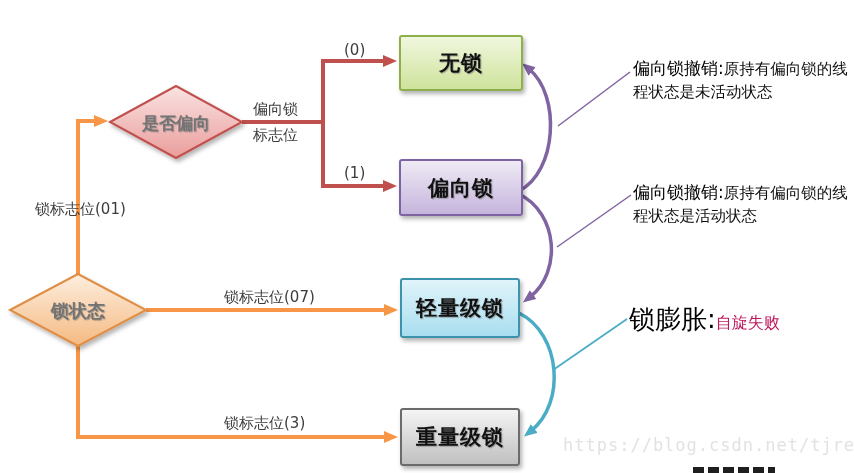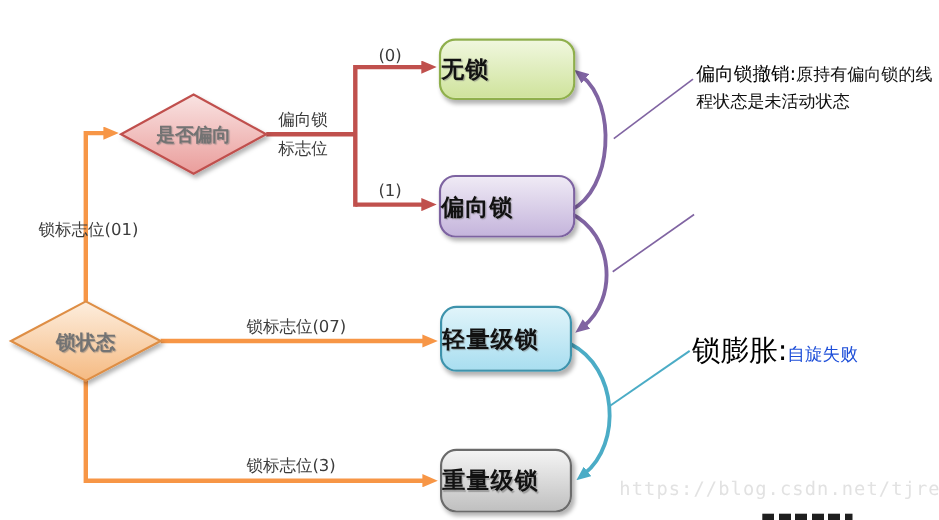--- a/index.html
+++ b/index.html
@@ -1,40 +1,40 @@
 <!DOCTYPE html>
 <html><head>
 <meta charset="utf-8">
 <style>
   html,body{margin:0;padding:0;background:#fff;}
   .canvas{position:relative;width:854px;height:473px;background:#ffffff;overflow:hidden;
           font-family:"DejaVu Sans","Liberation Sans",sans-serif;}
   .layer{position:absolute;left:0;top:0;}
-  .node{position:absolute;display:flex;align-items:center;justify-content:flex-start;
-        border-radius:15px;box-shadow:2px 3px 4px rgba(0,0,0,0.30);z-index:2;}
+  .node{position:absolute;display:flex;align-items:center;justify-content:center;
+        border-radius:3px;box-shadow:2px 3px 4px rgba(0,0,0,0.30);z-index:2;}
   .node span{font-weight:bold;font-size:21px;color:#111;
         text-shadow:1px 1px 1px rgba(110,110,110,0.55);letter-spacing:1px;}
   .box-green{left:399px;top:35px;width:120px;height:52px;border:2px solid #8faf4c;
         background:linear-gradient(#f0f7de,#cfe39c);}
   .box-purple{left:399px;top:159px;width:120px;height:53px;border:2px solid #7d63a1;
         background:linear-gradient(#efeaf5,#c5b5dc);}
   .box-cyan{left:400px;top:278px;width:116px;height:56px;border:2px solid #3e93ac;
         background:linear-gradient(#e0f4fa,#a9def0);}
   .box-gray{left:400px;top:408px;width:116px;height:54px;border:2px solid #6b6b6b;
         background:linear-gradient(#f4f4f4,#c0c0c0);}
   .diamond-label{position:absolute;transform:translate(-50%,-50%);z-index:3;
         font-weight:bold;color:#737373;text-shadow:1px 1px 1px rgba(110,110,110,0.55);}
   .lbl{position:absolute;z-index:3;font-size:15px;color:#3c3c3c;white-space:nowrap;}
   .lbl2{position:absolute;z-index:3;font-size:15px;color:#3c3c3c;line-height:26px;}
   .lbl2 span{display:block;}
   .ann{position:absolute;z-index:3;width:220px;color:#000;line-height:1.4;}
   .ann .ann-title{font-weight:normal;font-size:17px;}
   .ann .ann-body{font-size:15.5px;color:#111;}
   .ann-big .ann-title{font-weight:normal;font-size:26px;}
-  .ann-big .ann-body{font-size:16px;color:#1d4ed8;}
+  .ann-big .ann-body{font-size:16px;color:#be185d;}
   .watermark{position:absolute;left:563px;top:435px;z-index:1;
         font-family:"DejaVu Sans Mono","Liberation Mono",monospace;
         font-size:17px;color:#e2e2e2;letter-spacing:1px;white-space:nowrap;}
   .cutoff{position:absolute;left:693px;top:467px;width:82px;height:6px;z-index:3;
         background:repeating-linear-gradient(90deg,#1f1f1f 0 11px,transparent 11px 15px);}
 </style>
 </head>
 <body>
 
 <div class="canvas">
@@ -110,20 +110,23 @@
     <span>标志位</span>
   </div>
   <div class="lbl" style="left:344px;top:41px;">(0)</div>
   <div class="lbl" style="left:344px;top:164px;">(1)</div>
   <div class="lbl" style="left:224px;top:288px;">锁标志位(07)</div>
   <div class="lbl" style="left:224px;top:414px;">锁标志位(3)</div>
 
   <div class="ann" style="left:633px;top:57px;">
     <span class="ann-title">偏向锁撤销:</span><span class="ann-body">原持有偏向锁的线程状态是未活动状态</span>
   </div>
+  <div class="ann" style="left:633px;top:181px;">
+    <span class="ann-title">偏向锁撤销:</span><span class="ann-body">原持有偏向锁的线程状态是活动状态</span>
+  </div>
   <div class="ann ann-big" style="left:629px;top:301px;width:225px;">
     <span class="ann-title">锁膨胀:</span><span class="ann-body">自旋失败</span>
   </div>
 
   <div class="watermark">https://blog.csdn.net/tjreal</div>
   <div class="cutoff"></div>
 
 </div>
 
 </body></html>

